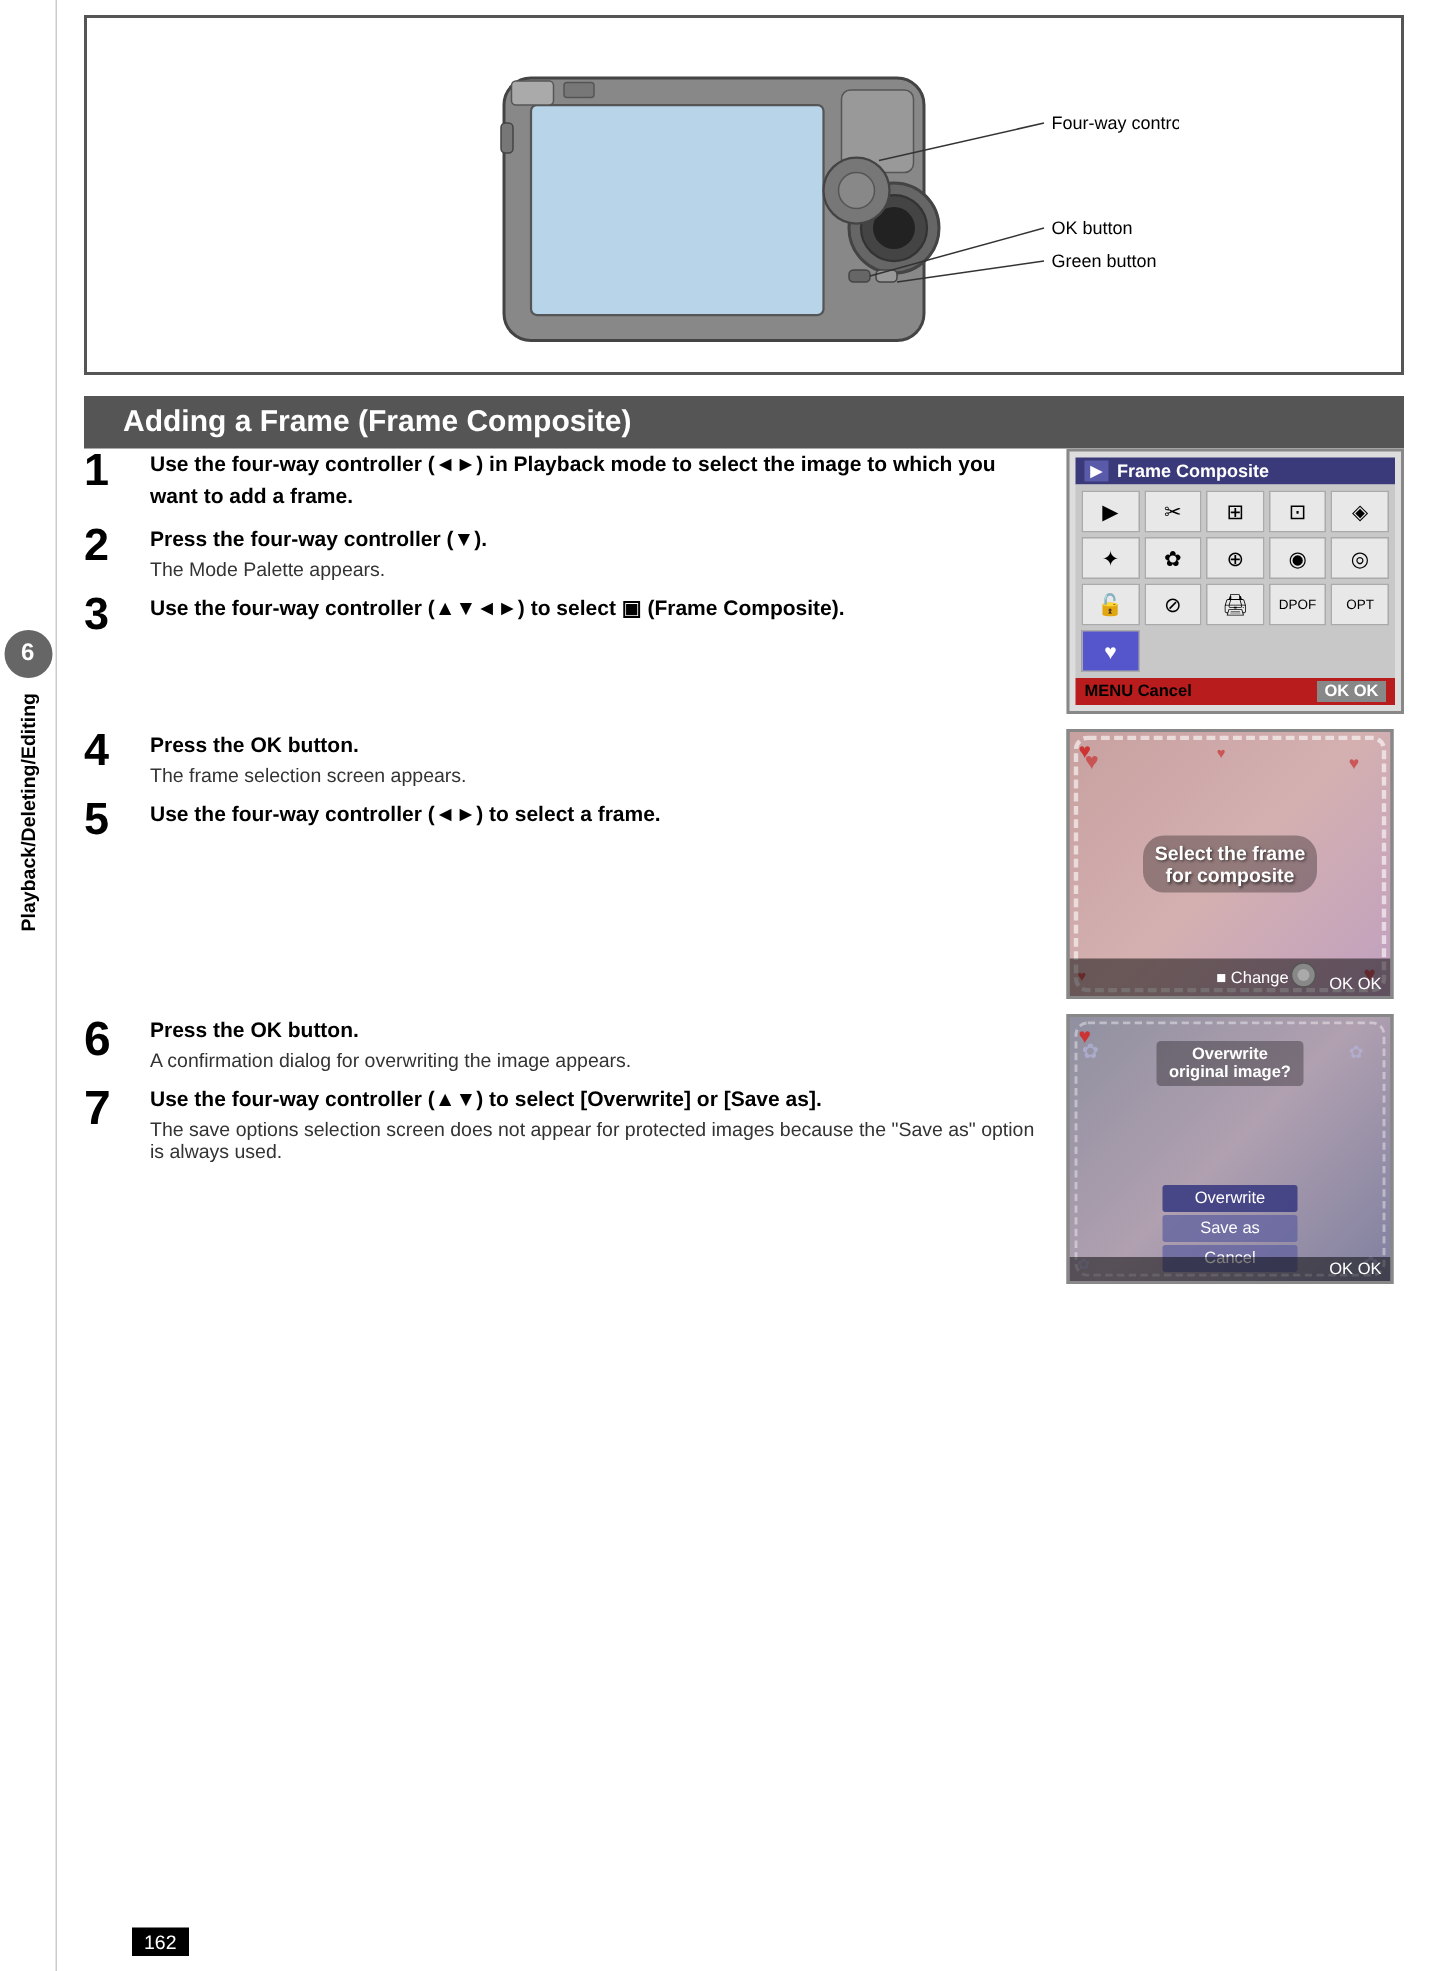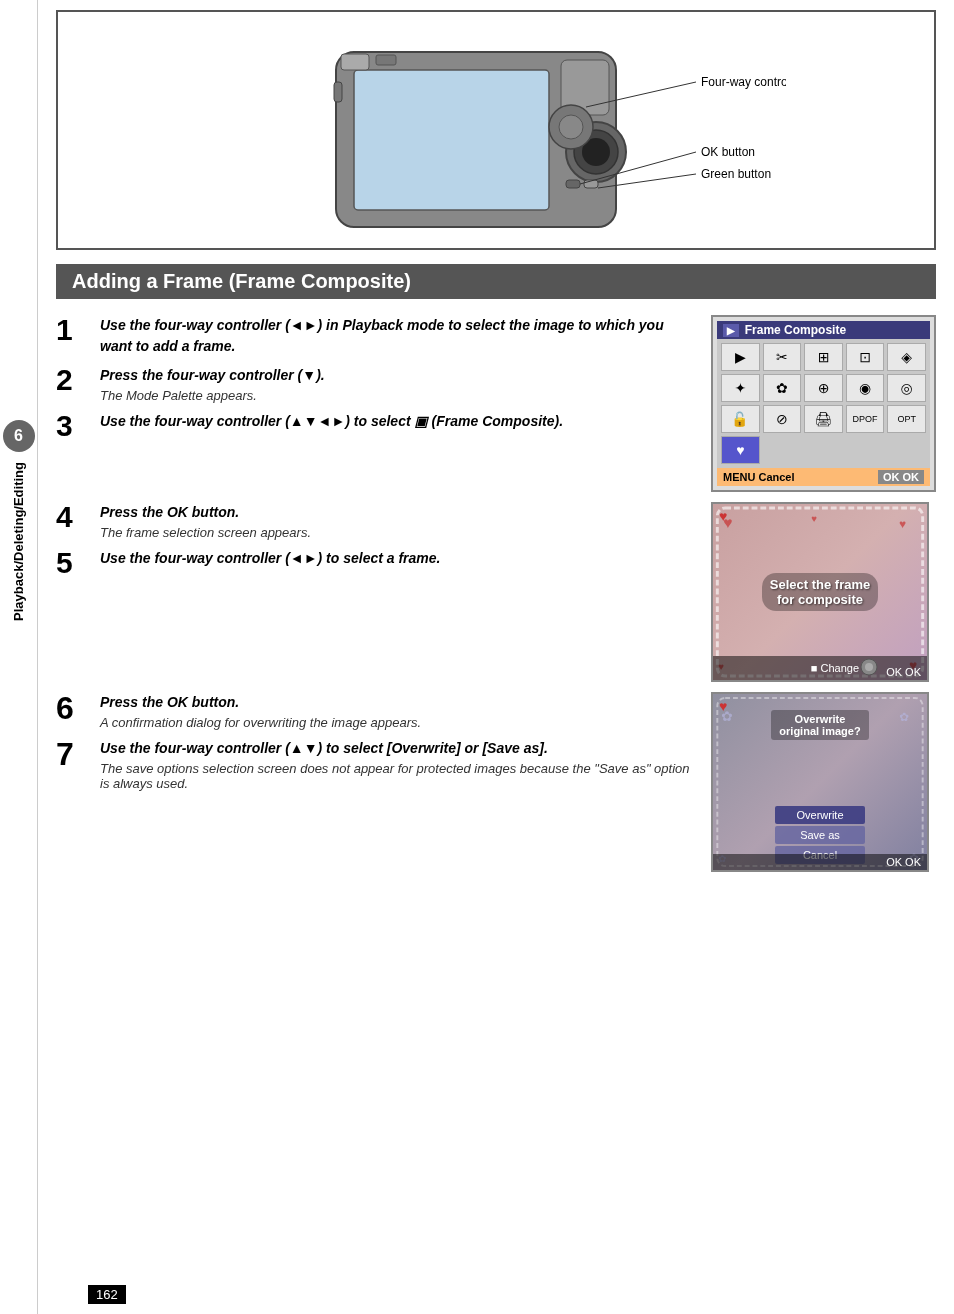--- a/index.html
+++ b/index.html
@@ -64,22 +64,22 @@
       background: #fff;
       height: 240px;
     }
 
     
     .section-title {
       background: #555;
       color: #fff;
       font-size: 20px;
       font-weight: bold;
-      padding: 6px 16px;
-      margin-bottom: 16px;
+      padding: 6px 26px;
+      margin-bottom: 0;
     }
 
     
     .intro-text {
       font-size: 14px;
       margin-bottom: 14px;
       line-height: 1.5;
     }
 
     
@@ -119,21 +119,21 @@
       align-items: center;
       justify-content: center;
       font-size: 14px;
       border: 1px solid #aaa;
     }
     .screen-cell.selected {
       background: #5555cc;
       color: #fff;
     }
     .screen-footer {
-      background: #fdba74;
+      background: #b91c1c;
       display: flex;
       justify-content: space-between;
       align-items: center;
       padding: 2px 6px;
       font-size: 11px;
       font-weight: bold;
     }
     .screen-footer .ok-btn {
       background: #888;
       color: #fff;
@@ -280,21 +280,20 @@
     .step-num-large {
       font-size: 30px;
       font-weight: bold;
       line-height: 1;
       min-width: 38px;
       margin-right: 6px;
     }
 
     .step-body {
       flex: 1;
-      font-style: italic;
     }
 
     .bold-instruction {
       font-weight: bold;
       font-size: 14px;
       line-height: 1.5;
     }
 
     .sub-note {
       font-size: 13px;

